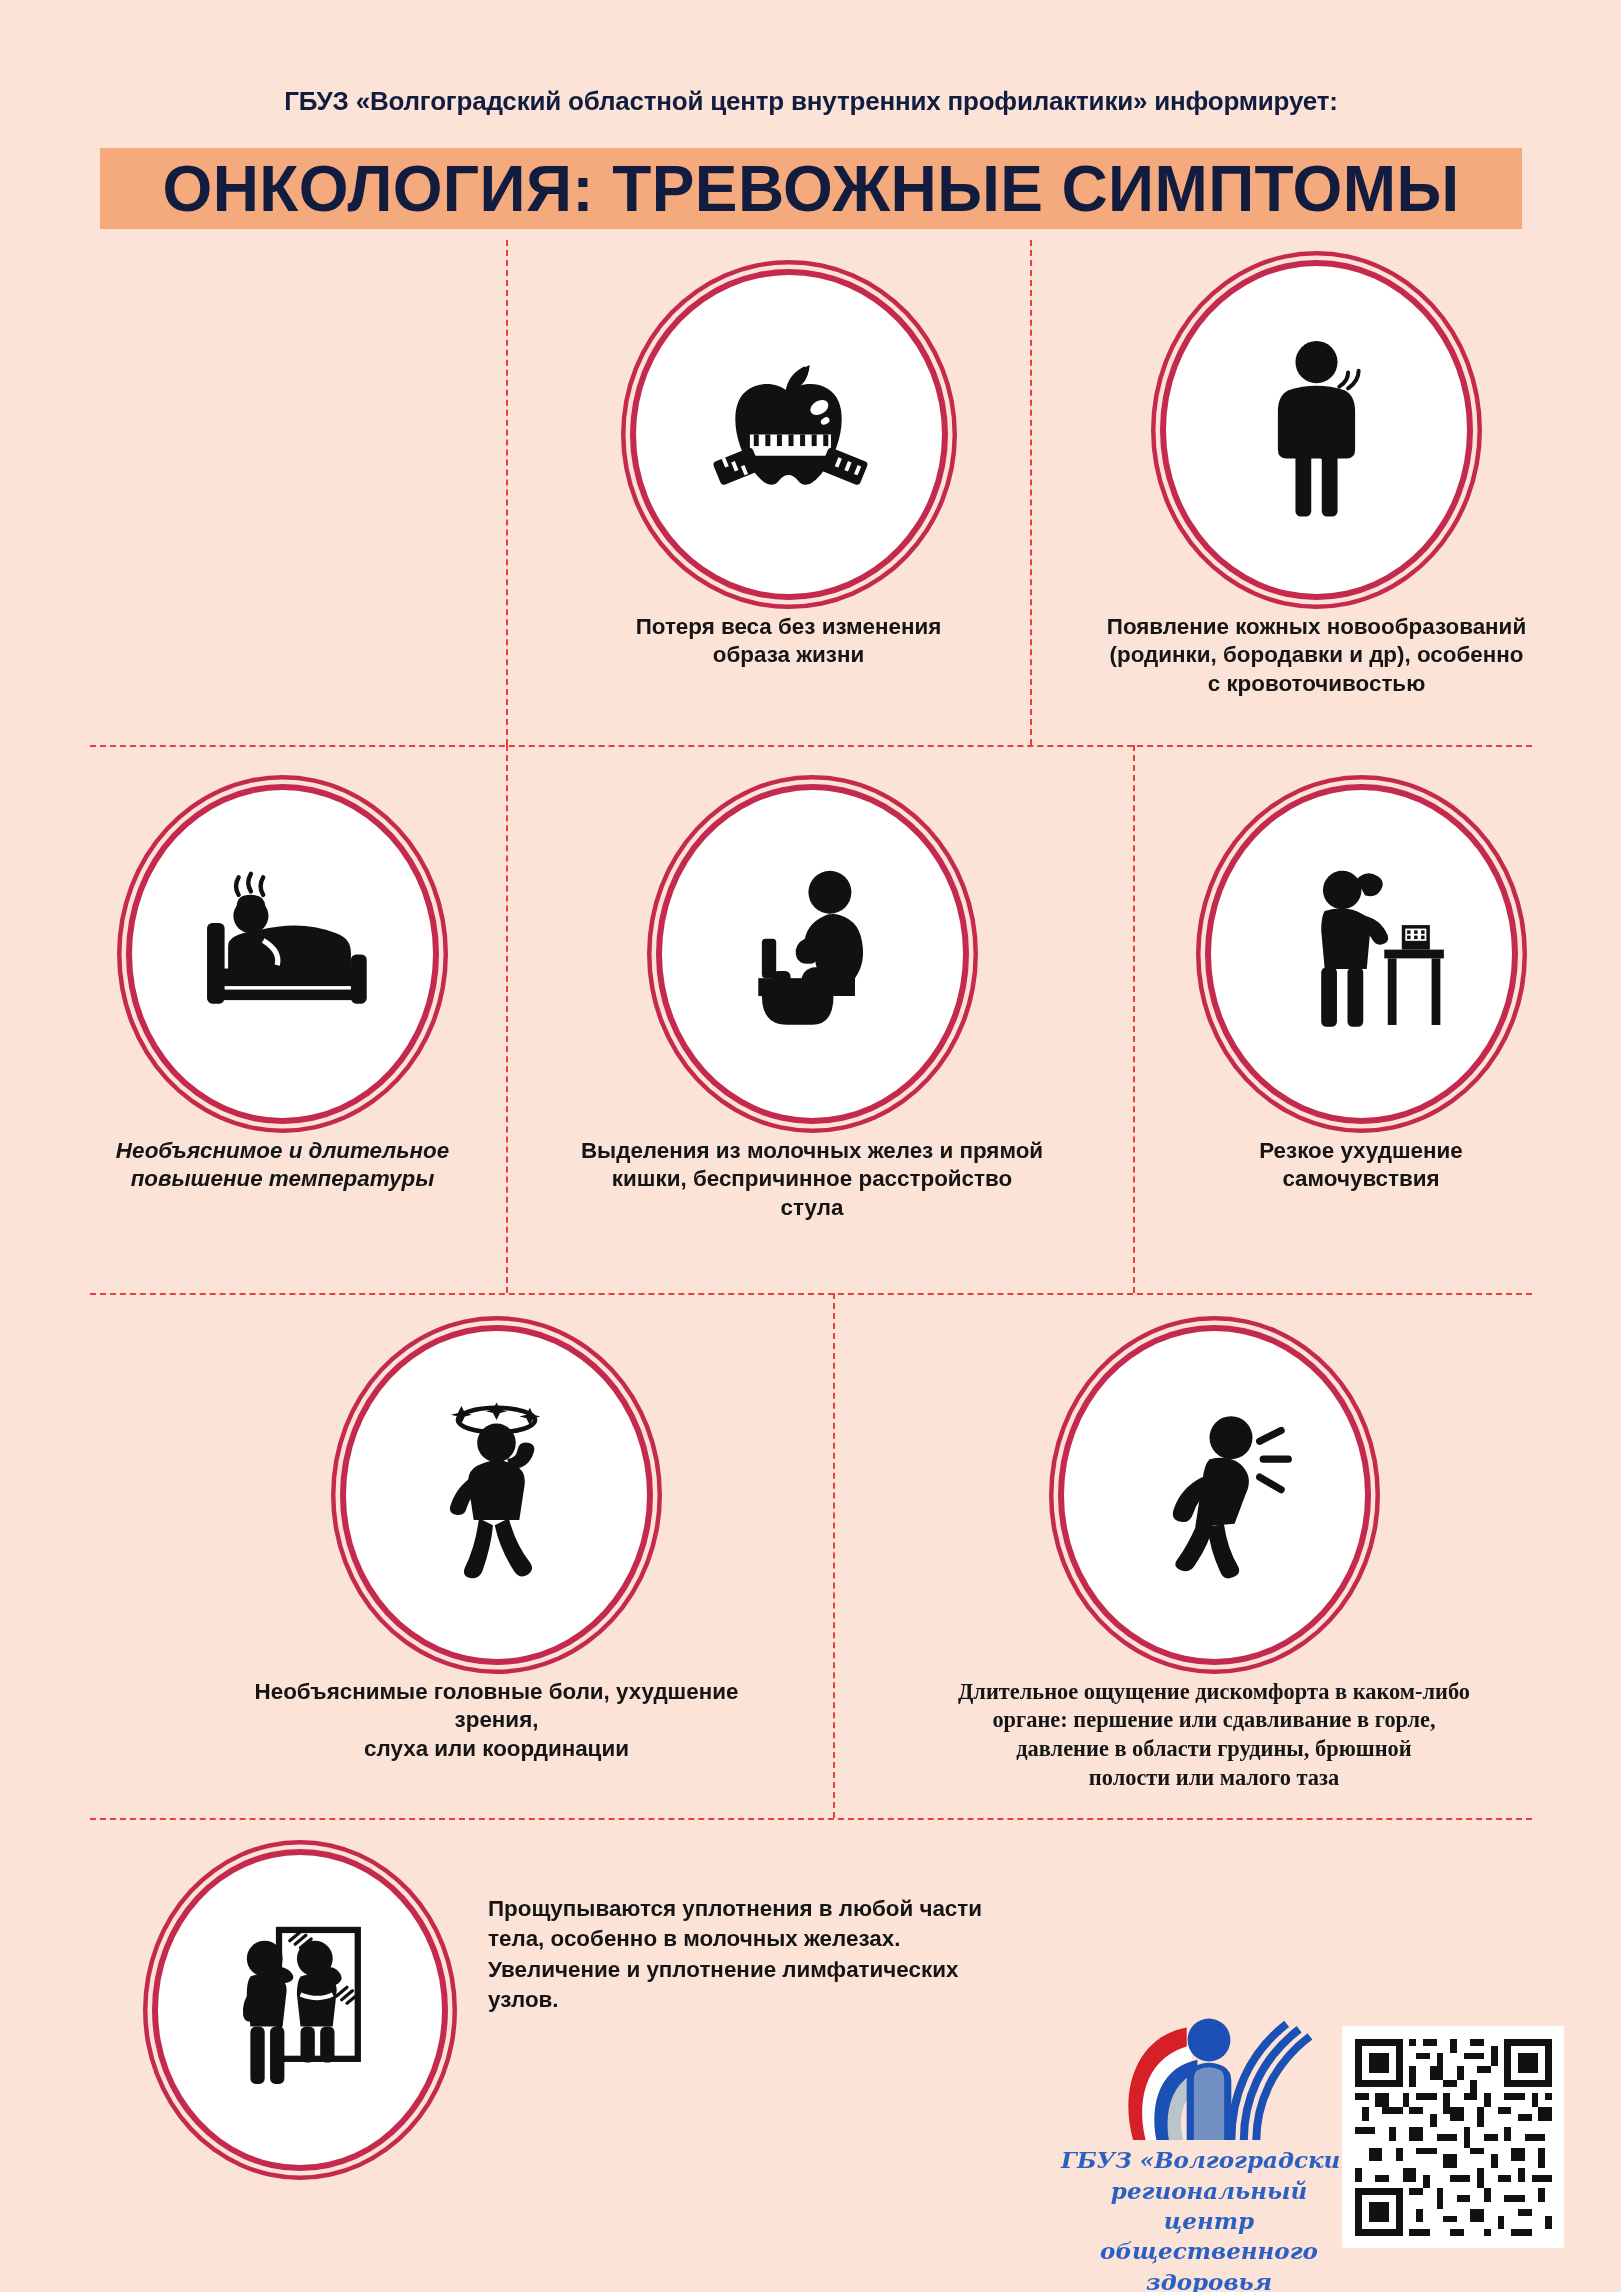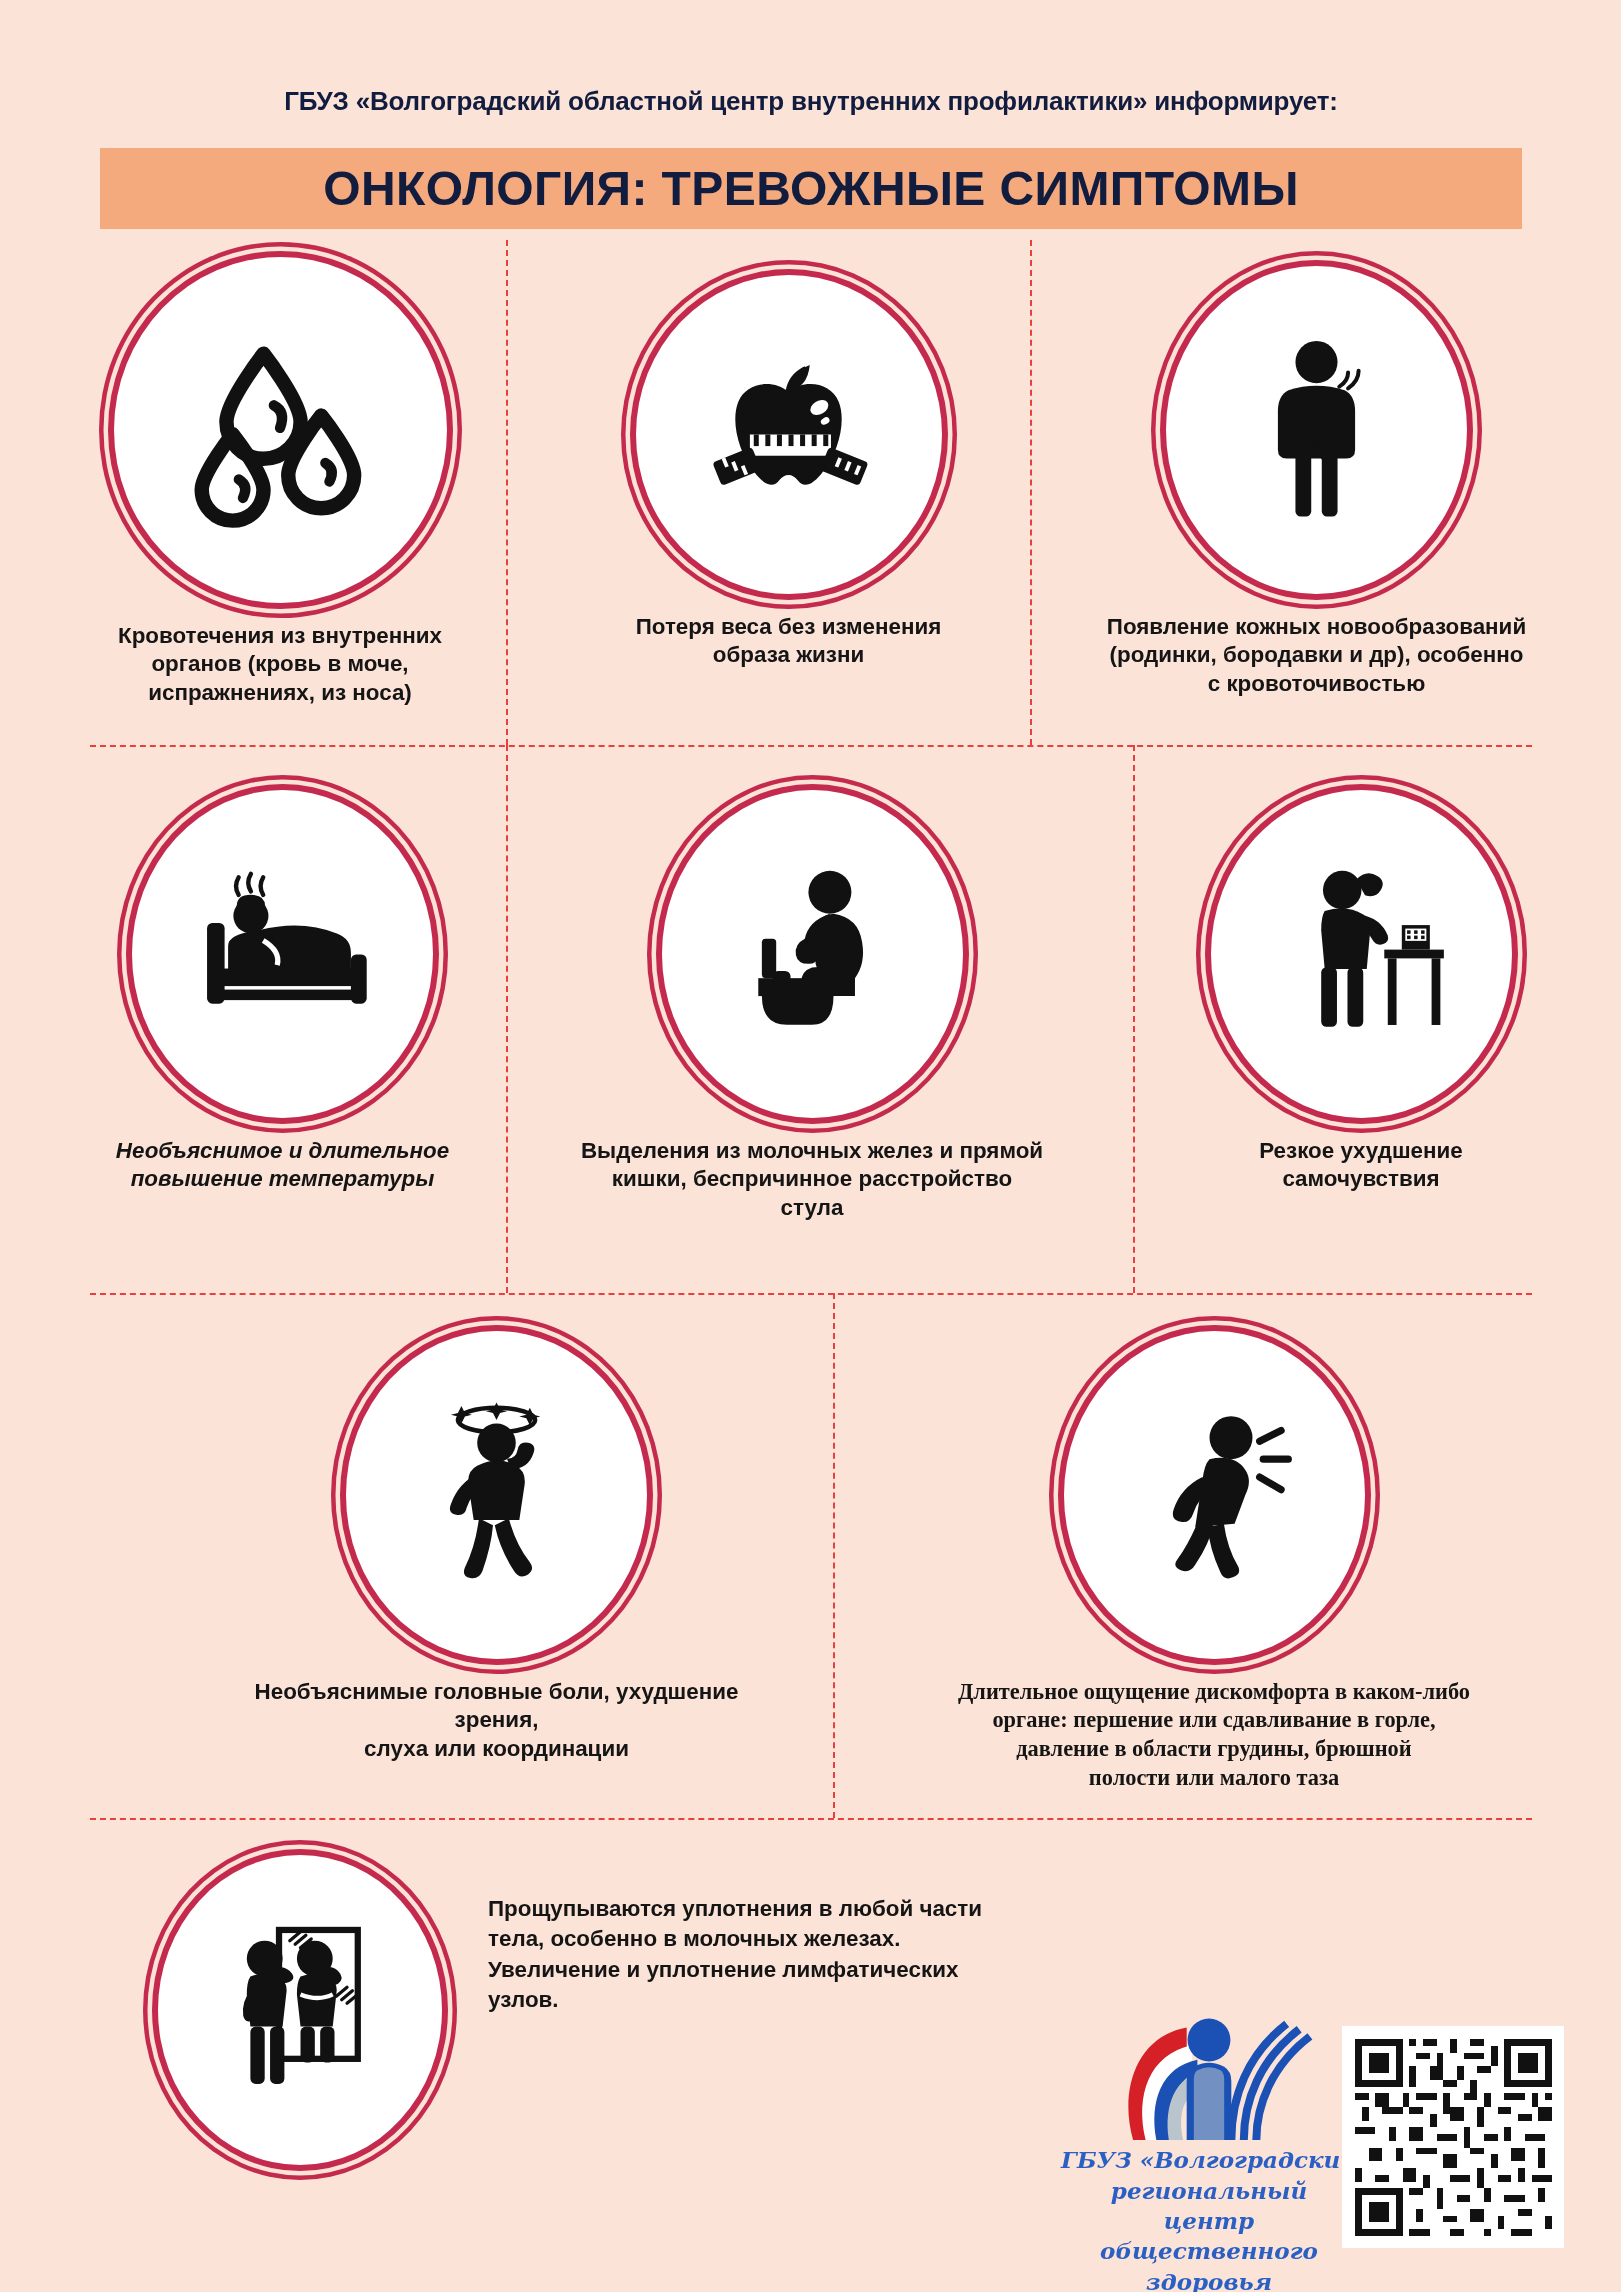--- a/index.html
+++ b/index.html
@@ -39,21 +39,21 @@
     top: 148px;
     left: 100px;
     width: 1422px;
     height: 81px;
     background: #f5aa7d;
     display: flex;
     align-items: center;
     justify-content: center;
   }
   .title-banner .title-text {
-    font-size: 48px;
+    font-size: 64px;
     font-weight: bold;
     color: #111c3f;
     letter-spacing: 0.4px;
     white-space: nowrap;
   }
 
   
   .sep {
     position: absolute;
     background: transparent;
@@ -154,39 +154,20 @@
   <div class="sep h" style="left:90px; top:745px; width:1442px;"></div>
   <div class="sep h" style="left:90px; top:1293px; width:1442px;"></div>
   <div class="sep h" style="left:90px; top:1818px; width:1442px;"></div>
 
   <div class="sep v" style="left:506px; top:240px; height:505px;"></div>
   <div class="sep v" style="left:1030px; top:240px; height:505px;"></div>
   <div class="sep v" style="left:506px; top:745px; height:548px;"></div>
   <div class="sep v" style="left:1133px; top:745px; height:548px;"></div>
   <div class="sep v" style="left:833px; top:1293px; height:525px;"></div>
 
-  <div class="cell" style="left:56px; top:251px; width:448px;">
-    <div class="badge" style="width:345px; height:358px;">
-      <svg width="206" height="206" viewBox="0 0 100 100">
-        <g fill="none" stroke="#111111" stroke-width="7" stroke-linejoin="round" stroke-linecap="round">
-          <path d="M42 13 C42 13 24 36 24 46 a18 18 0 0 0 36 0 C60 36 42 13 42 13 Z"></path>
-          <path d="M70 43 C70 43 54 63 54 72 a16 16 0 0 0 32 0 C86 63 70 43 70 43 Z"></path>
-          <path d="M27 52 C27 52 12 71 12 79 a15 15 0 0 0 30 0 C42 71 27 52 27 52 Z"></path>
-        </g>
-        <g fill="none" stroke="#111111" stroke-width="5" stroke-linecap="round">
-          <path d="M47 38 q6 3 3 11"></path>
-          <path d="M72 66 q5 3 2 9"></path>
-          <path d="M30 74 q5 3 2 9"></path>
-        </g>
-      </svg>
-    </div>
-    <div class="caption" style="width:421px;">Кровотечения из внутренних
-органов (кровь в моче,
-испражнениях, из носа)</div>
-  </div>
 
   <div class="cell" style="left:578px; top:269px; width:421px;">
     <div class="badge" style="width:318px; height:331px;">
       <svg width="193" height="193" viewBox="0 0 100 100">
         <path d="M50 28 C42 21 28 23 24 33 c-4 10 0 26 8 36 c5 7 10 9 13 5 c3-4 7-4 10 0 c3 4 8 2 13-5 c8-10 12-26 8-36 c-4-10-18-12-26-5 Z" fill="#111111"></path>
         <path d="M49 28 q2-10 12-14 q-1 12-12 14 Z" fill="#111111"></path>
         <path d="M50 28 q1-8 9-12" stroke="#111111" stroke-width="3" fill="none"></path>
         <ellipse cx="66" cy="36" rx="5" ry="3.5" fill="#ffffff" transform="rotate(-30 66 36)"></ellipse>
         <ellipse cx="69" cy="43" rx="2.4" ry="1.7" fill="#ffffff" transform="rotate(-30 69 43)"></ellipse>
         <rect x="30" y="50" width="42" height="11" fill="#ffffff"></rect>

